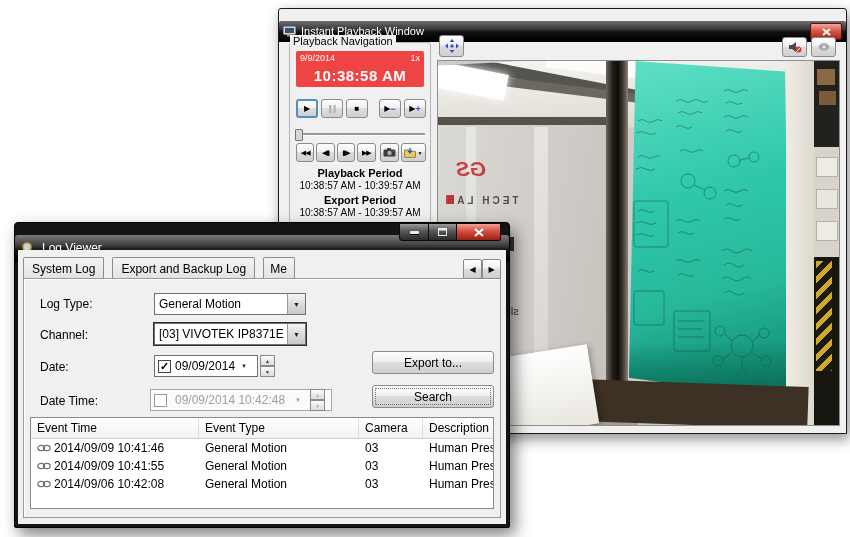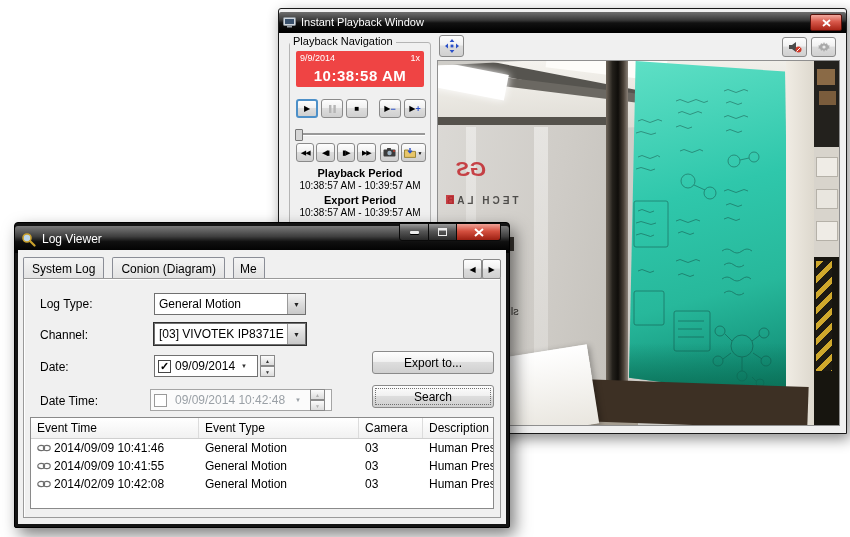--- a/index.html
+++ b/index.html
@@ -1,20 +1,20 @@
 <!DOCTYPE html>
 <html><head>
 <meta charset="utf-8">
 <style>
   html,body{margin:0;padding:0;background:#fff;}
   #stage{position:relative;width:850px;height:537px;background:#ffffff;overflow:hidden;
          font-family:"Liberation Sans",sans-serif;font-size:12px;color:#000;}
   .win{position:absolute;}
   
-  .tbar{position:absolute;left:0;top:3px;right:0;color:#fff;
+  .tbar{position:absolute;left:0;top:12px;right:0;color:#fff;
         background:linear-gradient(#6f6f6f,#3a3a3a 40%,#111 55%,#000);
         border-bottom:1px solid #000;display:flex;align-items:center;}
   .wbtn{background:linear-gradient(#fdfdfd,#f1f1f1 45%,#dddddd 50%,#d0d0d0);
         border:1px solid #8a8a8a;border-radius:3px;display:flex;align-items:center;
         justify-content:center;box-sizing:border-box;}
   .wbtn.disabled{color:#b5b5b5;}
   .combo{position:absolute;height:22px;background:#fff;border:1px solid #707070;
          box-sizing:border-box;display:flex;align-items:center;}
   .combo .ctext{flex:1;padding:0 4px;font-size:12px;white-space:nowrap;overflow:hidden;}
   .combo .carrow{width:17px;align-self:stretch;border-left:1px solid #9a9a9a;
@@ -349,21 +349,21 @@
           </svg>
       </span>
     </div>
 
     <div id="lv-client">
       <div class="tabs">
         <span class="tab">
             <span>System Log</span>
           </span>
         <span class="tab">
-            <span>Conion (Diagram)</span>
+            <span>Export and Backup Log</span>
           </span>
         <span class="tab cut">
             <span>Me</span>
           </span>
         <span class="tabscroll">
           <span class="wbtn">
               <span>◀</span>
             </span>
           <span class="wbtn">
               <span>▶</span>
@@ -463,21 +463,21 @@
             <span class="td c3">Human Present</span>
           </div>
           <div class="trow">
             <span class="td c0">
               <svg width="14" height="8" viewBox="0 0 14 8">
                   <g fill="none" stroke="#6e6e6e" stroke-width="1.2">
                     <ellipse cx="4.2" cy="4" rx="3.4" ry="2.6"></ellipse>
                     <ellipse cx="9.8" cy="4" rx="3.4" ry="2.6"></ellipse>
                   </g>
                 </svg>
-              <span>2014/02/09 10:42:08</span>
+              <span>2014/09/06 10:42:08</span>
             </span>
             <span class="td c1">General Motion</span>
             <span class="td c2">03</span>
             <span class="td c3">Human Present</span>
           </div>
         </div>
       </div>
     </div>
   </div>
 

